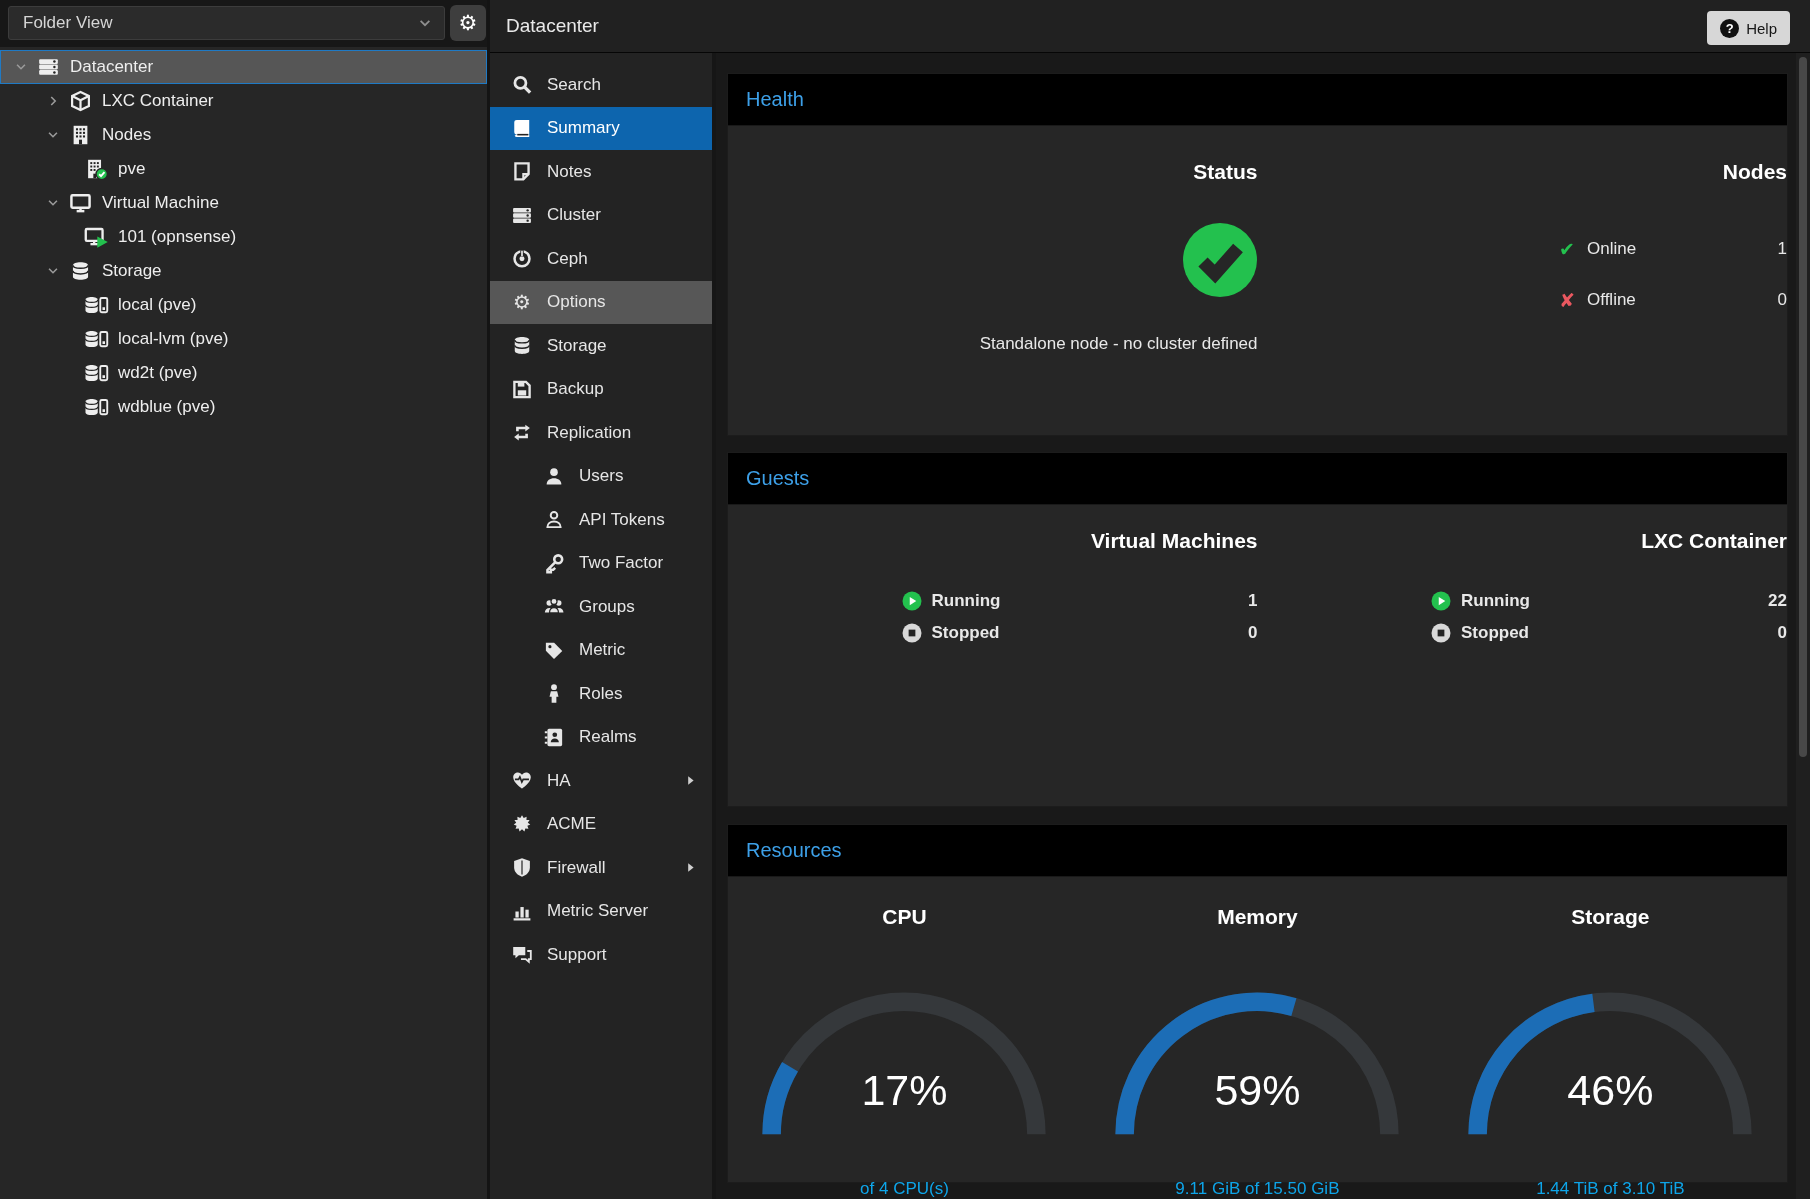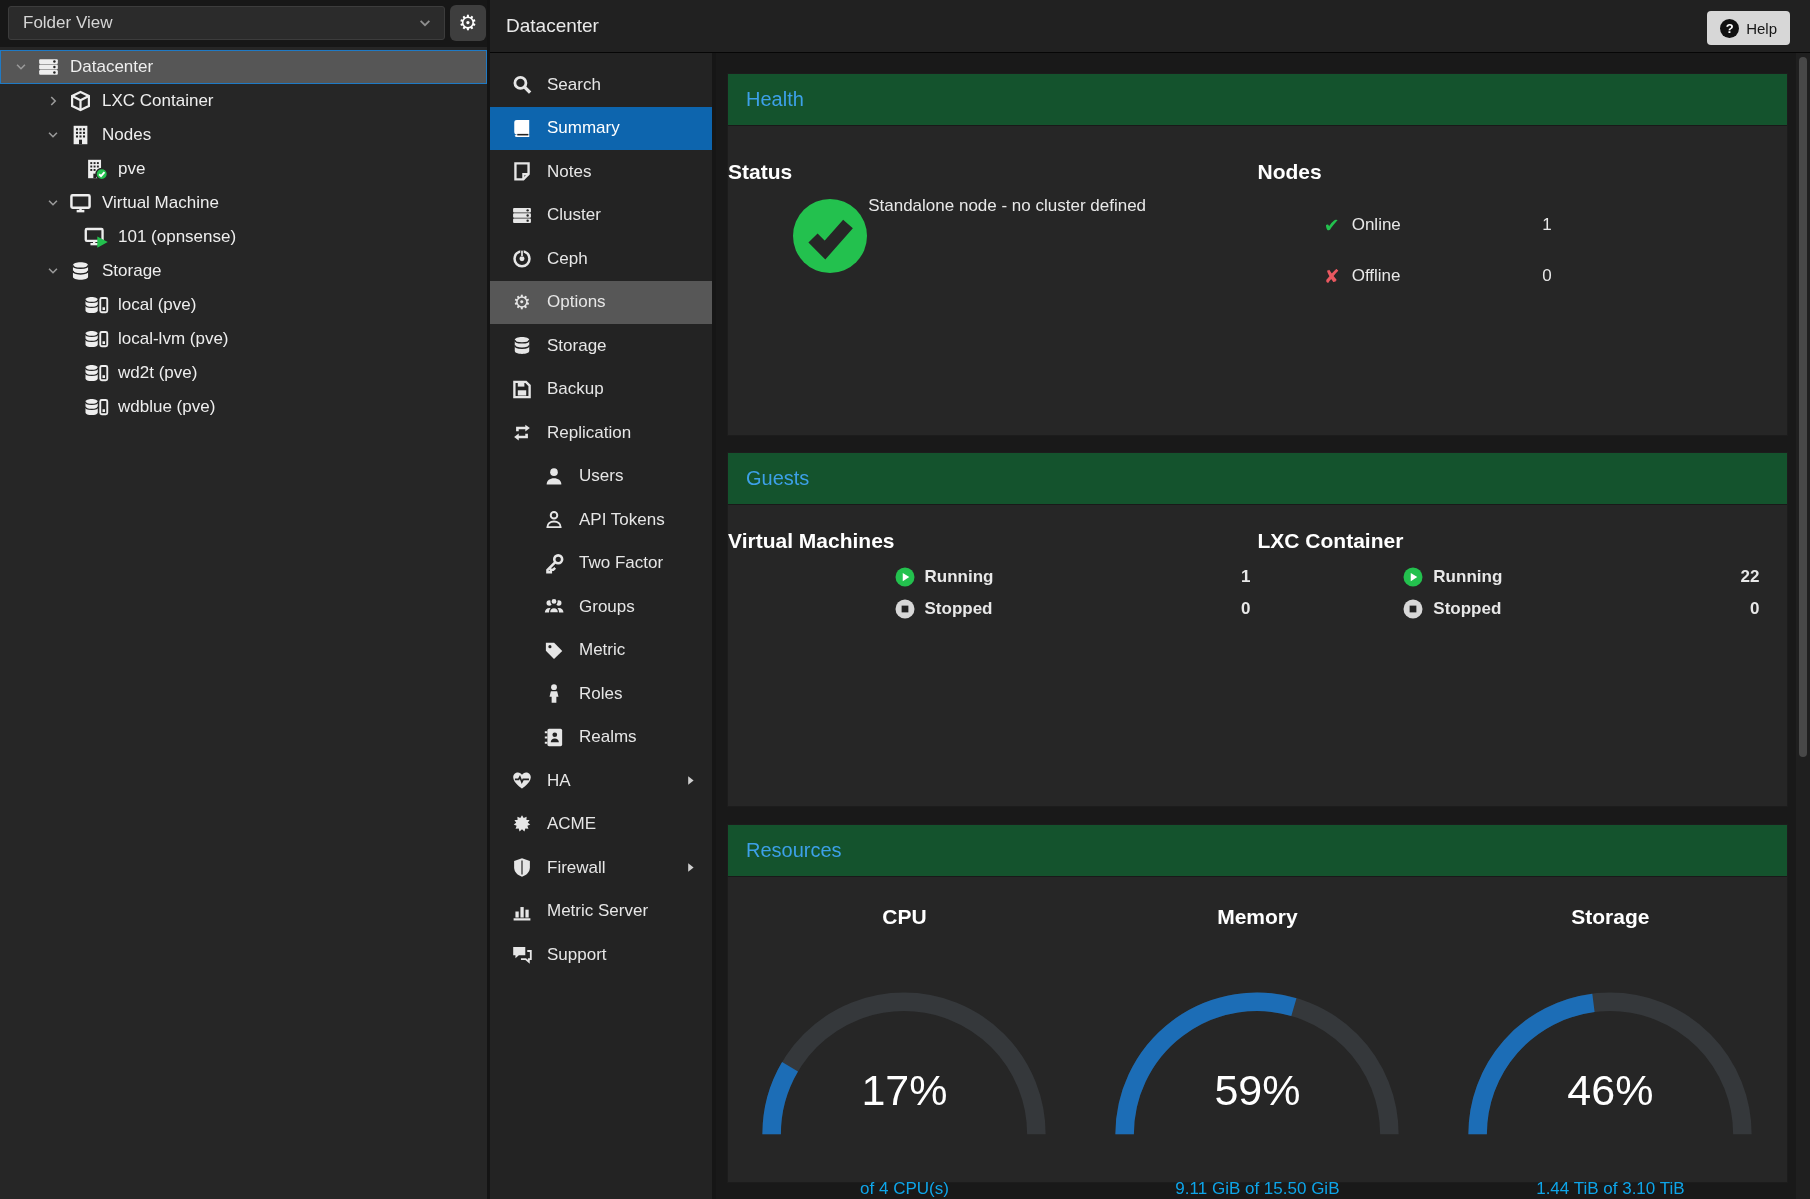--- a/index.html
+++ b/index.html
@@ -45,24 +45,24 @@
             border-radius:4px;color:#161616;font-size:15px;display:flex;align-items:center;gap:7px;cursor:pointer;}
   .help-q{width:19px;height:19px;border-radius:50%;background:#111;color:#fff;font-size:13px;
           font-weight:bold;display:flex;align-items:center;justify-content:center;}
 
   
   .content{position:absolute;left:716px;top:53px;right:0;bottom:0;background:#191919;}
   .panel{position:absolute;left:11px;width:1061px;background:#262626;border:1px solid #1c1c1c;box-sizing:border-box;}
   #panel-health{top:20px;height:363px;}
   #panel-guests{top:399px;height:355px;}
   #panel-resources{top:771px;height:359px;}
-  .panel-header{height:52px;display:flex;align-items:center;padding-left:18px;background:#14532d;
+  .panel-header{height:52px;display:flex;align-items:center;padding-left:18px;background:#000000;
                 border-bottom:1px solid #191919;font-size:20px;color:#3da0e8;box-sizing:border-box;}
   .panel-body{display:flex;}
-  .half{width:50%;display:flex;flex-direction:row;align-items:flex-start;}
+  .half{width:50%;display:flex;flex-direction:column;align-items:flex-end;}
   .third{width:33.33%;display:flex;flex-direction:column;align-items:center;gap:21px;}
   .sec-heading{font-size:21px;font-weight:bold;color:#fff;}
 
   .status-col{padding-top:34px;} .status-circle{width:76px;height:76px;margin-top:38px;}
   .status-msg{margin-top:36px;font-size:17px;color:#e8e8e8;}
   .nodes-col{padding-top:34px;}
   .node-rows{width:230px;margin-top:50px;display:flex;flex-direction:column;gap:21px;}
   .stat-row{display:flex;align-items:center;height:30px;font-size:17px;}
   .stat-row .s-icon{width:20px;height:20px;margin-right:10px;font-size:19px;display:flex;align-items:center;justify-content:center;}
   .stat-row .value{margin-left:auto;}

